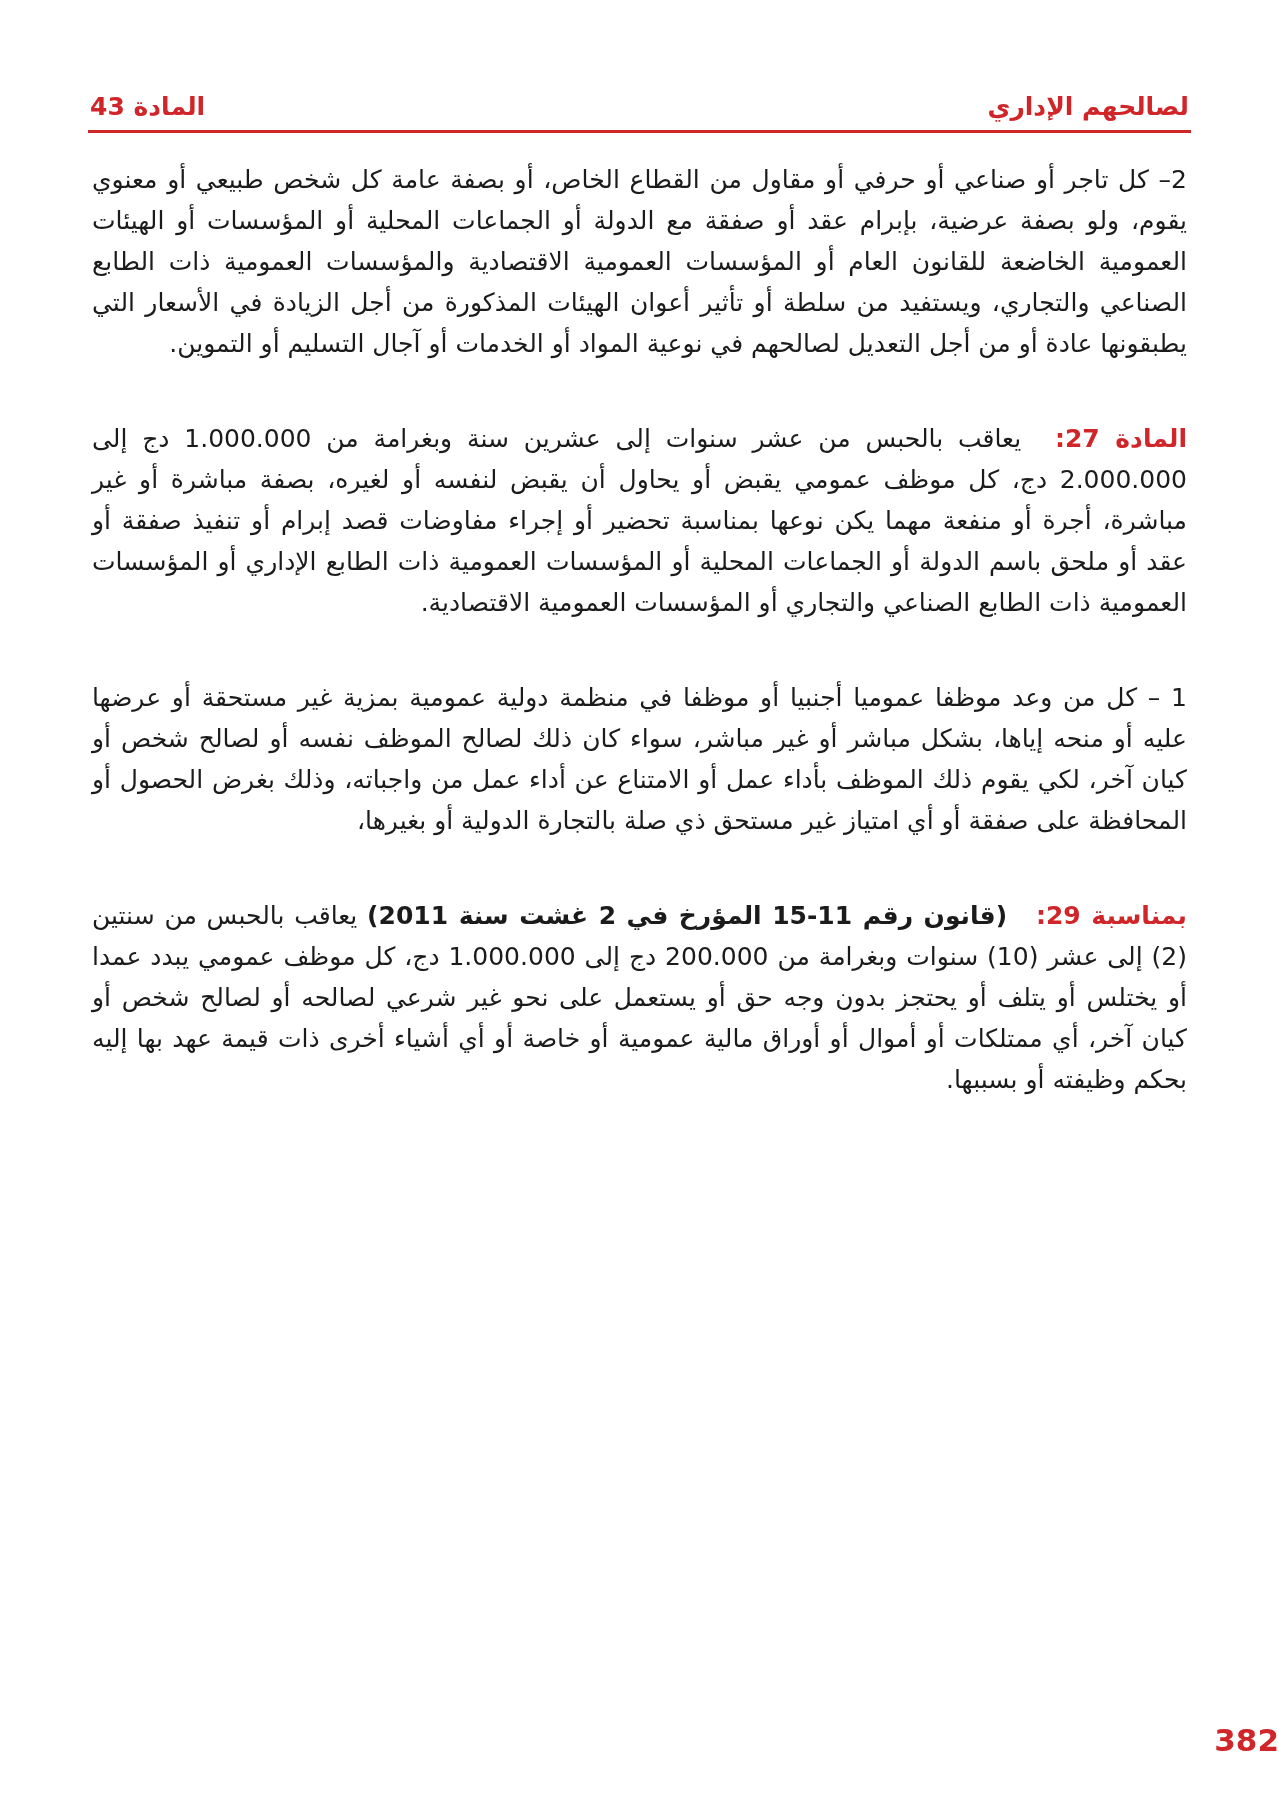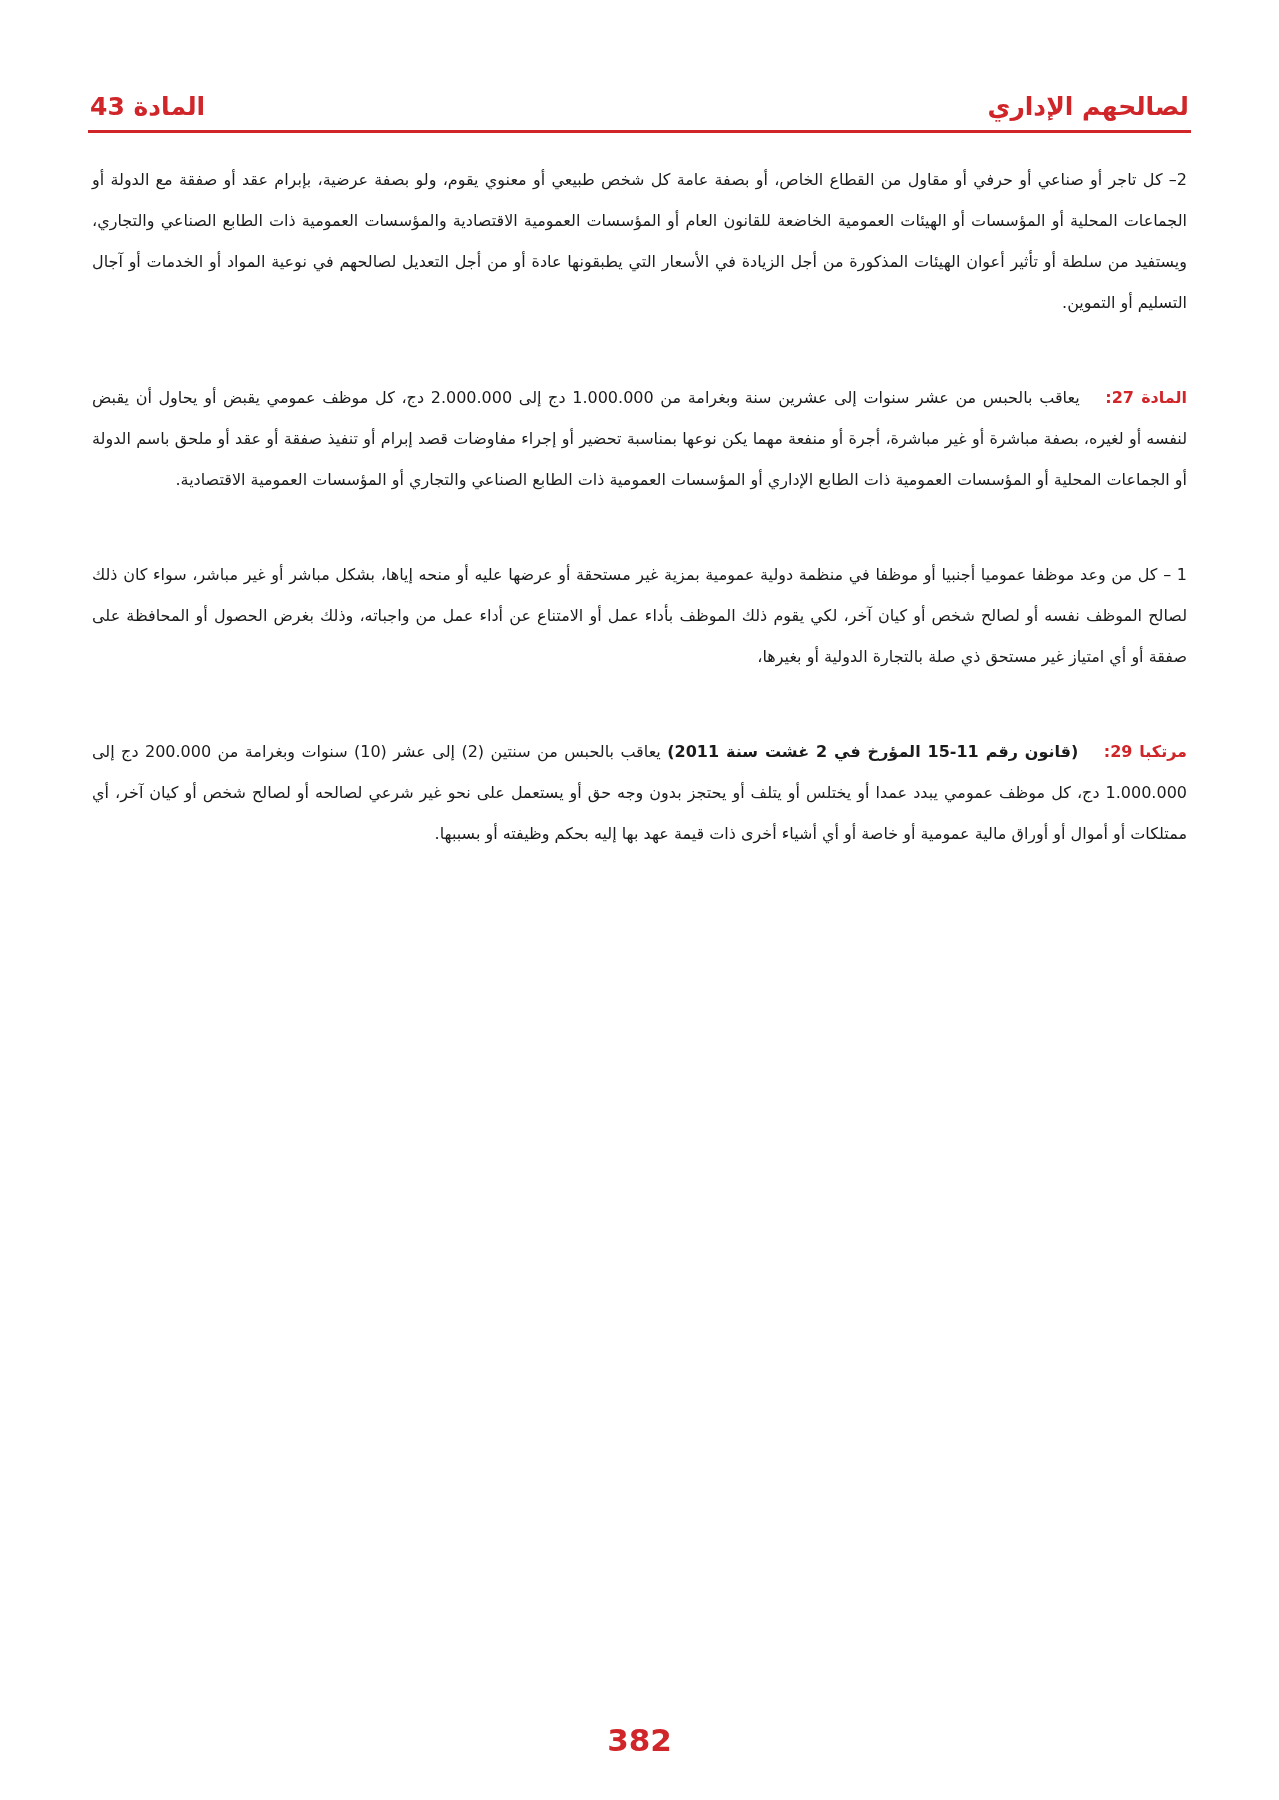--- a/index.html
+++ b/index.html
@@ -28,21 +28,21 @@
     font-weight: bold;
     color: #d0262a;
   }
   .header-rule {
     border: none;
     border-top: 3px solid #d0262a;
     margin: 9px 88px 0 88px;
   }
   .content {
     padding: 0 92px;
-    font-size: 16px;
+    font-size: 25px;
     line-height: 41px;
     text-align: justify;
   }
   .content p {
     margin: 0;
   }
   .para-intro { margin-top: 26px !important; }
   .para { margin-top: 54px !important; }
   .article-label {
     color: #d0262a;
@@ -50,21 +50,21 @@
     margin-left: 19px;
   }
   .bold-run {
     font-weight: bold;
   }
   .page-footer {
     position: absolute;
     bottom: 42px;
     left: 0;
     right: 0;
-    text-align: center;
+    text-align: right;
     color: #d0262a;
     font-weight: bold;
     font-size: 31px;
   }
 </style>
 </head>
 <body>
 
 <div class="page">
 
@@ -86,21 +86,21 @@
       <span>يعاقب بالحبس من عشر سنوات إلى عشرين سنة وبغرامة من 1.000.000 دج إلى 2.000.000 دج، كل موظف عمومي يقبض أو يحاول أن يقبض لنفسه أو لغيره، بصفة مباشرة أو غير مباشرة، أجرة أو منفعة مهما يكن نوعها بمناسبة تحضير أو إجراء مفاوضات قصد إبرام أو تنفيذ صفقة أو عقد أو ملحق باسم الدولة أو الجماعات المحلية أو المؤسسات العمومية ذات الطابع الإداري أو المؤسسات العمومية ذات الطابع الصناعي والتجاري أو المؤسسات العمومية الاقتصادية.</span>
     </p>
 
 
     <p class="para">
       <span>1 – كل من وعد موظفا عموميا أجنبيا أو موظفا في منظمة دولية عمومية بمزية غير مستحقة أو عرضها عليه أو منحه إياها، بشكل مباشر أو غير مباشر، سواء كان ذلك لصالح الموظف نفسه أو لصالح شخص أو كيان آخر، لكي يقوم ذلك الموظف بأداء عمل أو الامتناع عن أداء عمل من واجباته، وذلك بغرض الحصول أو المحافظة على صفقة أو أي امتياز غير مستحق ذي صلة بالتجارة الدولية أو بغيرها،</span>
     </p>
 
 
     <p class="para">
-      <span class="article-label">مرتكبا 29:</span>
+      <span class="article-label">بمناسبة 29:</span>
       <span class="bold-run">(قانون رقم 11-15 المؤرخ في 2 غشت سنة 2011)</span>
       <span>يعاقب بالحبس من سنتين (2) إلى عشر (10) سنوات وبغرامة من 200.000 دج إلى 1.000.000 دج، كل موظف عمومي يبدد عمدا أو يختلس أو يتلف أو يحتجز بدون وجه حق أو يستعمل على نحو غير شرعي لصالحه أو لصالح شخص أو كيان آخر، أي ممتلكات أو أموال أو أوراق مالية عمومية أو خاصة أو أي أشياء أخرى ذات قيمة عهد بها إليه بحكم وظيفته أو بسببها.</span>
     </p>
 
 
   </div>
 
   <div class="page-footer">
     <span>382</span>
   </div>

